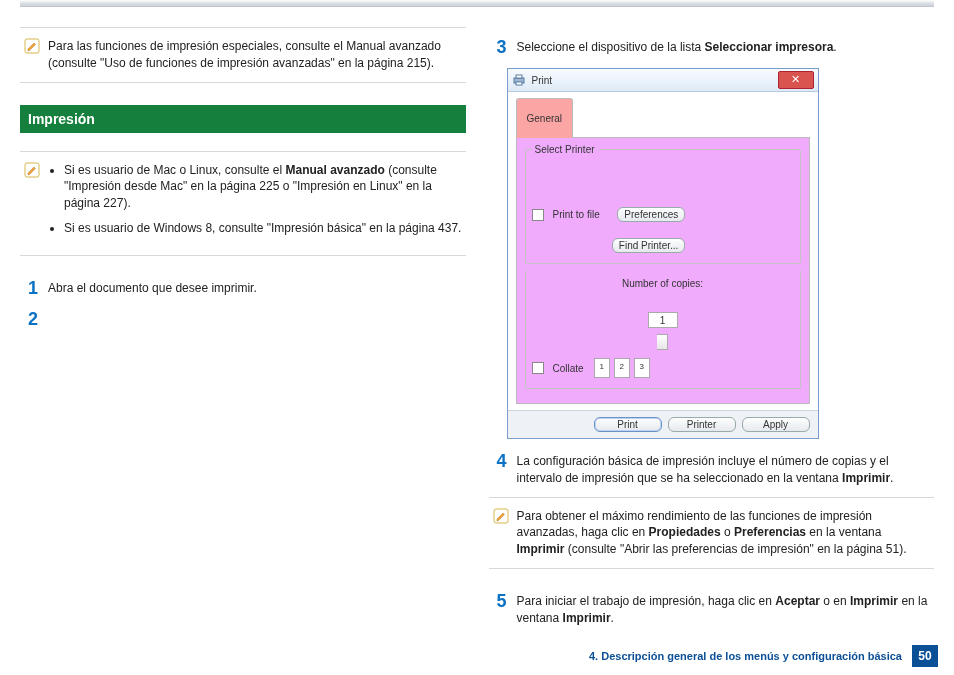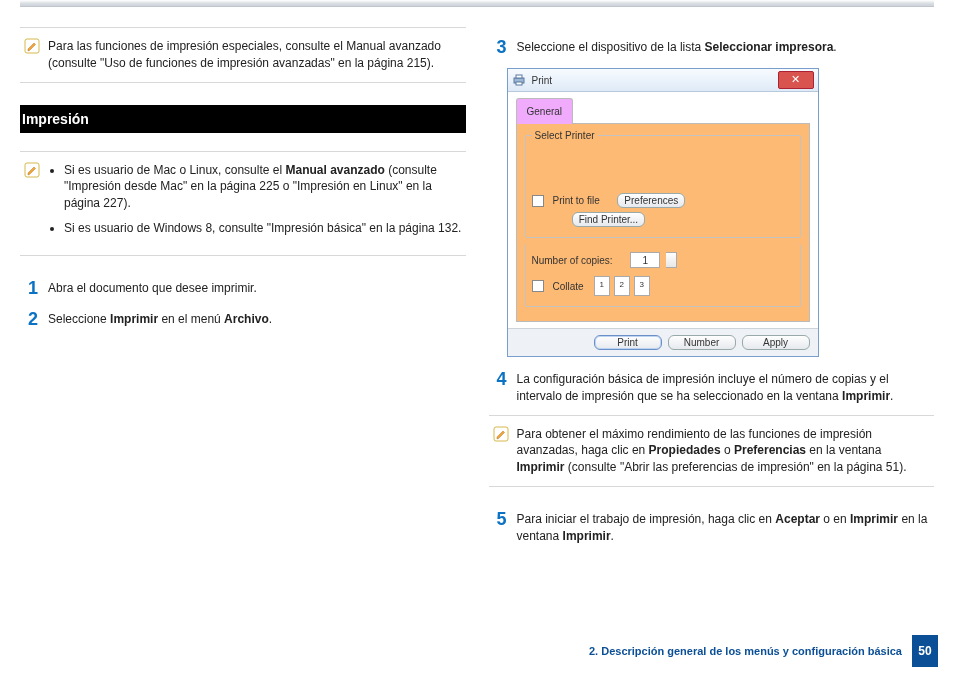--- a/index.html
+++ b/index.html
@@ -33,22 +33,22 @@
     border-top:1px solid #d8d8d8;border-bottom:1px solid #d8d8d8;
     padding:10px 4px;margin-bottom:22px;
     font-size:12px;line-height:1.4;
   }
   .pencil-icon{
     width:16px;height:16px;flex:0 0 16px;
     display:inline-block;
   }
   .pencil-icon svg{display:block;}
   .section-bar{
-    background:#000000;color:#fff;font-weight:bold;
-    font-size:14px;padding:6px 2px;margin-bottom:18px;
+    background:#15803d;color:#fff;font-weight:bold;
+    font-size:14px;padding:6px 8px;margin-bottom:18px;
   }
   ul.note-list{margin:0 0 0 0;padding-left:16px;}
   ul.note-list li{margin-bottom:8px;line-height:1.4;}
   .body-text{font-size:12px;line-height:1.5;margin:10px 0 14px 0;}
   .step{display:flex;align-items:flex-start;gap:10px;margin:10px 0;}
   .step-num{color:#0b72c4;font-size:18px;font-weight:bold;width:18px;flex:0 0 18px;text-align:right;}
   .step-text{flex:1;line-height:1.4;padding-top:2px;}
   b{font-weight:bold;}
 
   
@@ -62,24 +62,24 @@
     padding:0 4px;position:relative;
   }
   .pd-titlebar .printer-glyph{width:14px;height:14px;margin-right:6px;}
   .pd-close{
     position:absolute;right:4px;top:2px;width:34px;height:16px;
     background:#d9534f;border:1px solid #a23;border-radius:2px;
     color:#fff;text-align:center;line-height:14px;font-size:11px;
   }
   .pd-body{padding:6px 8px;}
   .pd-tab{
-    display:inline-block;padding:7px 10px;border:1px solid #bbb;border-bottom:none;
-    background:#f0abfc;border-radius:3px 3px 0 0;font-size:10px;
-  }
-  .pd-panel{border:1px solid #bbb;padding:6px 8px 8px 8px;margin-top:-1px;background:#fdba74;}
+    display:inline-block;padding:14px 10px;border:1px solid #bbb;border-bottom:none;
+    background:#fca5a5;border-radius:3px 3px 0 0;font-size:10px;
+  }
+  .pd-panel{border:1px solid #bbb;padding:6px 8px 8px 8px;margin-top:-1px;background:#f0abfc;}
   fieldset{border:1px solid #c3c3c3;border-radius:2px;margin:0 0 6px 0;padding:4px 6px 8px 6px;}
   legend{font-size:10px;padding:0 3px;}
   .printer-area{height:46px;}
   .pd-row{display:flex;align-items:center;gap:6px;margin:2px 0;}
   .pd-field-lbl{width:46px;}
   .pd-btn{
     display:inline-block;min-width:54px;text-align:center;
     border:1px solid #9aa;background:linear-gradient(#fefefe,#e6e9ee);
     padding:1px 6px;border-radius:6px;font-size:10px;
   }
@@ -95,21 +95,21 @@
   .page-stack{display:inline-block;width:14px;height:18px;border:1px solid #aaa;background:#fff;font-size:8px;text-align:center;line-height:16px;position:relative;margin-right:4px;}
   .page-stack::before{content:"";position:absolute;left:2px;top:-2px;width:14px;height:18px;border:1px solid #ccc;background:#fff;z-index:-1;}
   .pd-footer{display:flex;justify-content:flex-end;gap:6px;padding:6px 8px;background:#eef1f5;border-top:1px solid #ccd3db;}
   .pages-input{width:56px;height:12px;border:1px solid #aaa;background:#fff;display:inline-block;}
 
   .footer{
     position:absolute;bottom:8px;right:16px;display:flex;align-items:center;gap:10px;
   }
   .footer-text{color:#0b4f97;font-weight:bold;font-size:11px;}
   .page-num{
-    background:#0b4f97;color:#fff;font-weight:bold;width:26px;height:32px;
+    background:#0b4f97;color:#fff;font-weight:bold;width:26px;height:22px;
     display:flex;align-items:center;justify-content:center;font-size:12px;
   }
 </style>
 </head>
 <body>
 
 <div class="page">
   <div class="title-rule"></div>
 
   <div class="columns">
@@ -131,34 +131,31 @@
         <span class="pencil-icon">
           <svg viewBox="0 0 16 16">
               <rect x="1" y="1" width="14" height="14" rx="2" fill="#fff" stroke="#d7b74a"></rect>
               <path d="M4 11 L10 5 L11.5 6.5 L5.5 12.5 L4 13 Z" fill="#f1a33c" stroke="#b9791f" stroke-width="0.5"></path>
             </svg>
         </span>
         <ul class="note-list">
           <li>
             <span>Si es usuario de Mac o Linux, consulte el </span><b>Manual avanzado</b><span> (consulte "Impresión desde Mac" en la página 225 o "Impresión en Linux" en la página 227).</span>
           </li>
-          <li>Si es usuario de Windows 8, consulte "Impresión básica" en la página 132.</li>
+          <li>Si es usuario de Windows 8, consulte "Impresión básica" en la página 437.</li>
         </ul>
       </div>
 
 
       <div class="step">
         <div class="step-num">1</div>
         <div class="step-text">Abra el documento que desee imprimir.</div>
       </div>
       <div class="step">
         <div class="step-num">2</div>
-        <div class="step-text">
-          <span>Seleccione </span><b>Imprimir</b><span> en el menú </span><b>Archivo</b><span>.</span>
-        </div>
       </div>
     </div>
 
     <div class="col">
       <div class="step">
         <div class="step-num">3</div>
         <div class="step-text">
           <span>Seleccione el dispositivo de la lista </span><b>Seleccionar impresora</b><span>.</span>
         </div>
       </div>
@@ -177,43 +174,43 @@
         </div>
         <div class="pd-body">
           <span class="pd-tab">General</span>
           <div class="pd-panel">
             <fieldset>
               <legend>Select Printer</legend>
               <div class="printer-area"></div>
               <div style="display:flex;justify-content:space-between;align-items:flex-start;">
                 <div style="text-align:right;">
                   <div class="pd-row" style=""><span class="chk"></span><span>Print to file</span>&nbsp;&nbsp;<span class="pd-btn">Preferences</span></div>
-                  <div class="pd-row" style="justify-content:center;margin-top:4px;">
+                  <div class="pd-row" style="justify-content:flex-end;margin-top:16px;">
                       <span class="pd-btn">Find Printer...</span>
                     </div>
                 </div>
               </div>
             </fieldset>
             <div class="pd-two">
               <fieldset style="border-top:none;">
-                <div class="pd-row" style="margin-top:4px;"><span>Number of copies:</span>&nbsp;&nbsp;<span class="num-input">1</span><span class="spinner"></span></div>
+                <div class="pd-row" style="margin-top:4px;flex-direction:column;"><span>Number of copies:</span>&nbsp;&nbsp;<span class="num-input">1</span><span class="spinner"></span></div>
                 <div class="pd-row" style="margin-top:8px;">
                   <span class="chk"></span>
                     <span>Collate</span>
                   <span class="collate-glyph">
                     <span class="page-stack">1</span><span class="page-stack">2</span><span class="page-stack">3</span>
                   </span>
                 </div>
               </fieldset>
             </div>
           </div>
         </div>
         <div class="pd-footer">
           <span class="pd-btn primary">Print</span>
-          <span class="pd-btn">Number</span>
+          <span class="pd-btn">Printer</span>
           <span class="pd-btn">Apply</span>
         </div>
       </div>
 
       <div class="step">
         <div class="step-num">4</div>
         <div class="step-text">
           <span>La configuración básica de impresión incluye el número de copias y el intervalo de impresión que se ha seleccionado en la ventana </span><b>Imprimir</b><span>.</span>
         </div>
       </div>
@@ -235,15 +232,15 @@
         <div class="step-text">
           <span>Para iniciar el trabajo de impresión, haga clic en </span><b>Aceptar</b><span> o en </span><b>Imprimir</b><span> en la ventana </span><b>Imprimir</b><span>.</span>
         </div>
       </div>
 
     </div>
   </div>
 </div>
 
 <div class="footer">
-  <span class="footer-text">2. Descripción general de los menús y configuración básica</span>
+  <span class="footer-text">4. Descripción general de los menús y configuración básica</span>
   <span class="page-num">50</span>
 </div>
 
 </body></html>

